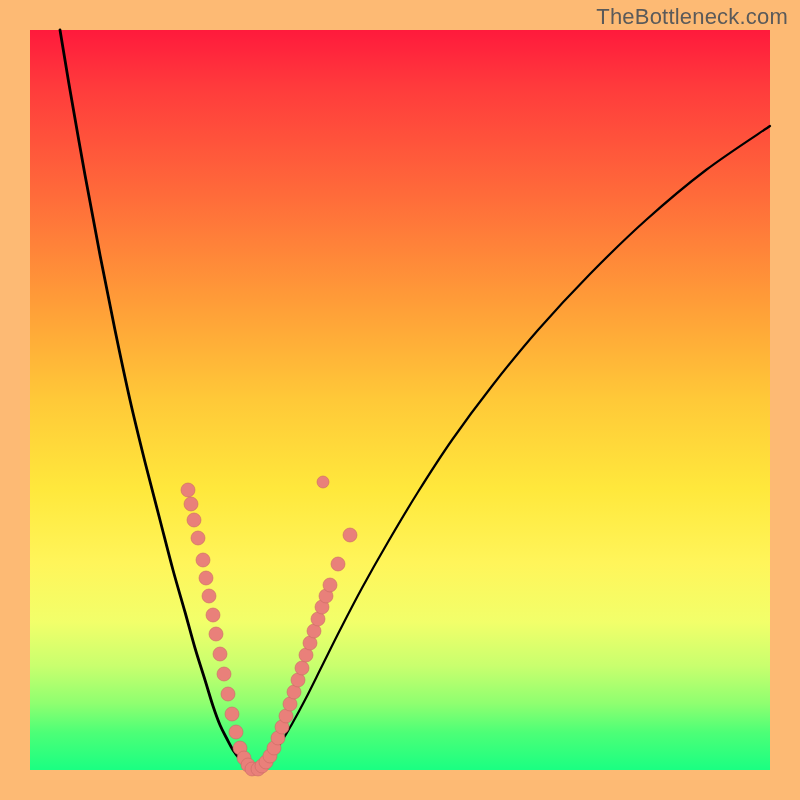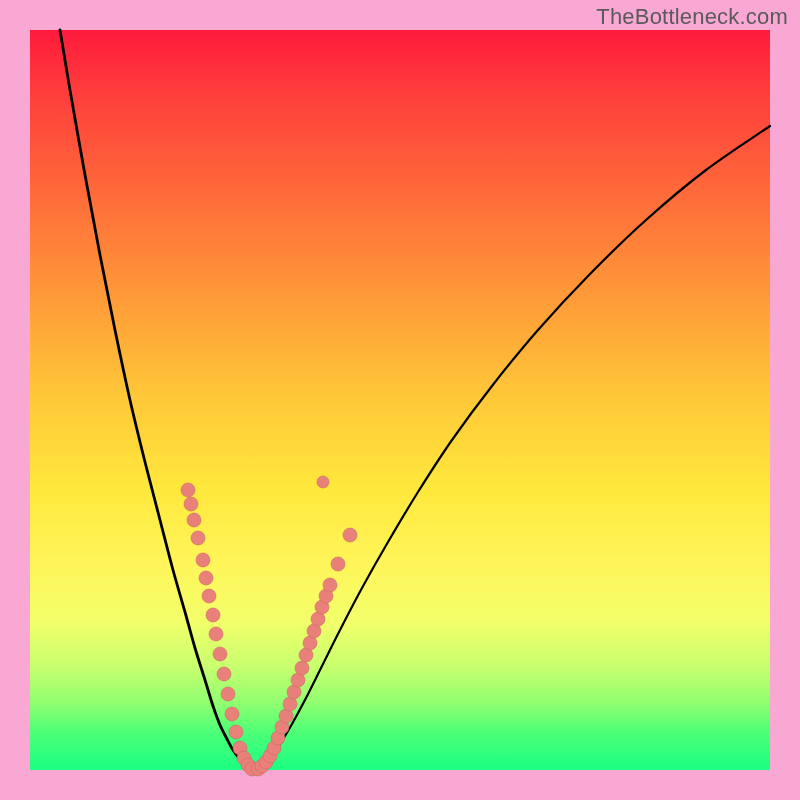--- a/index.html
+++ b/index.html
@@ -8,21 +8,21 @@
     width: 800px;
     height: 800px;
     overflow: hidden;
     background: #000;
     font-family: Arial, Helvetica, sans-serif;
   }
   .outer {
     position: relative;
     width: 800px;
     height: 800px;
-    background: #f9a8d4;
+    background: #fdba74;
   }
   .plot {
     position: absolute;
     left: 30px;
     top: 30px;
     width: 740px;
     height: 740px;
     
     background: linear-gradient(to bottom,
       #ff1a3c 0%,

